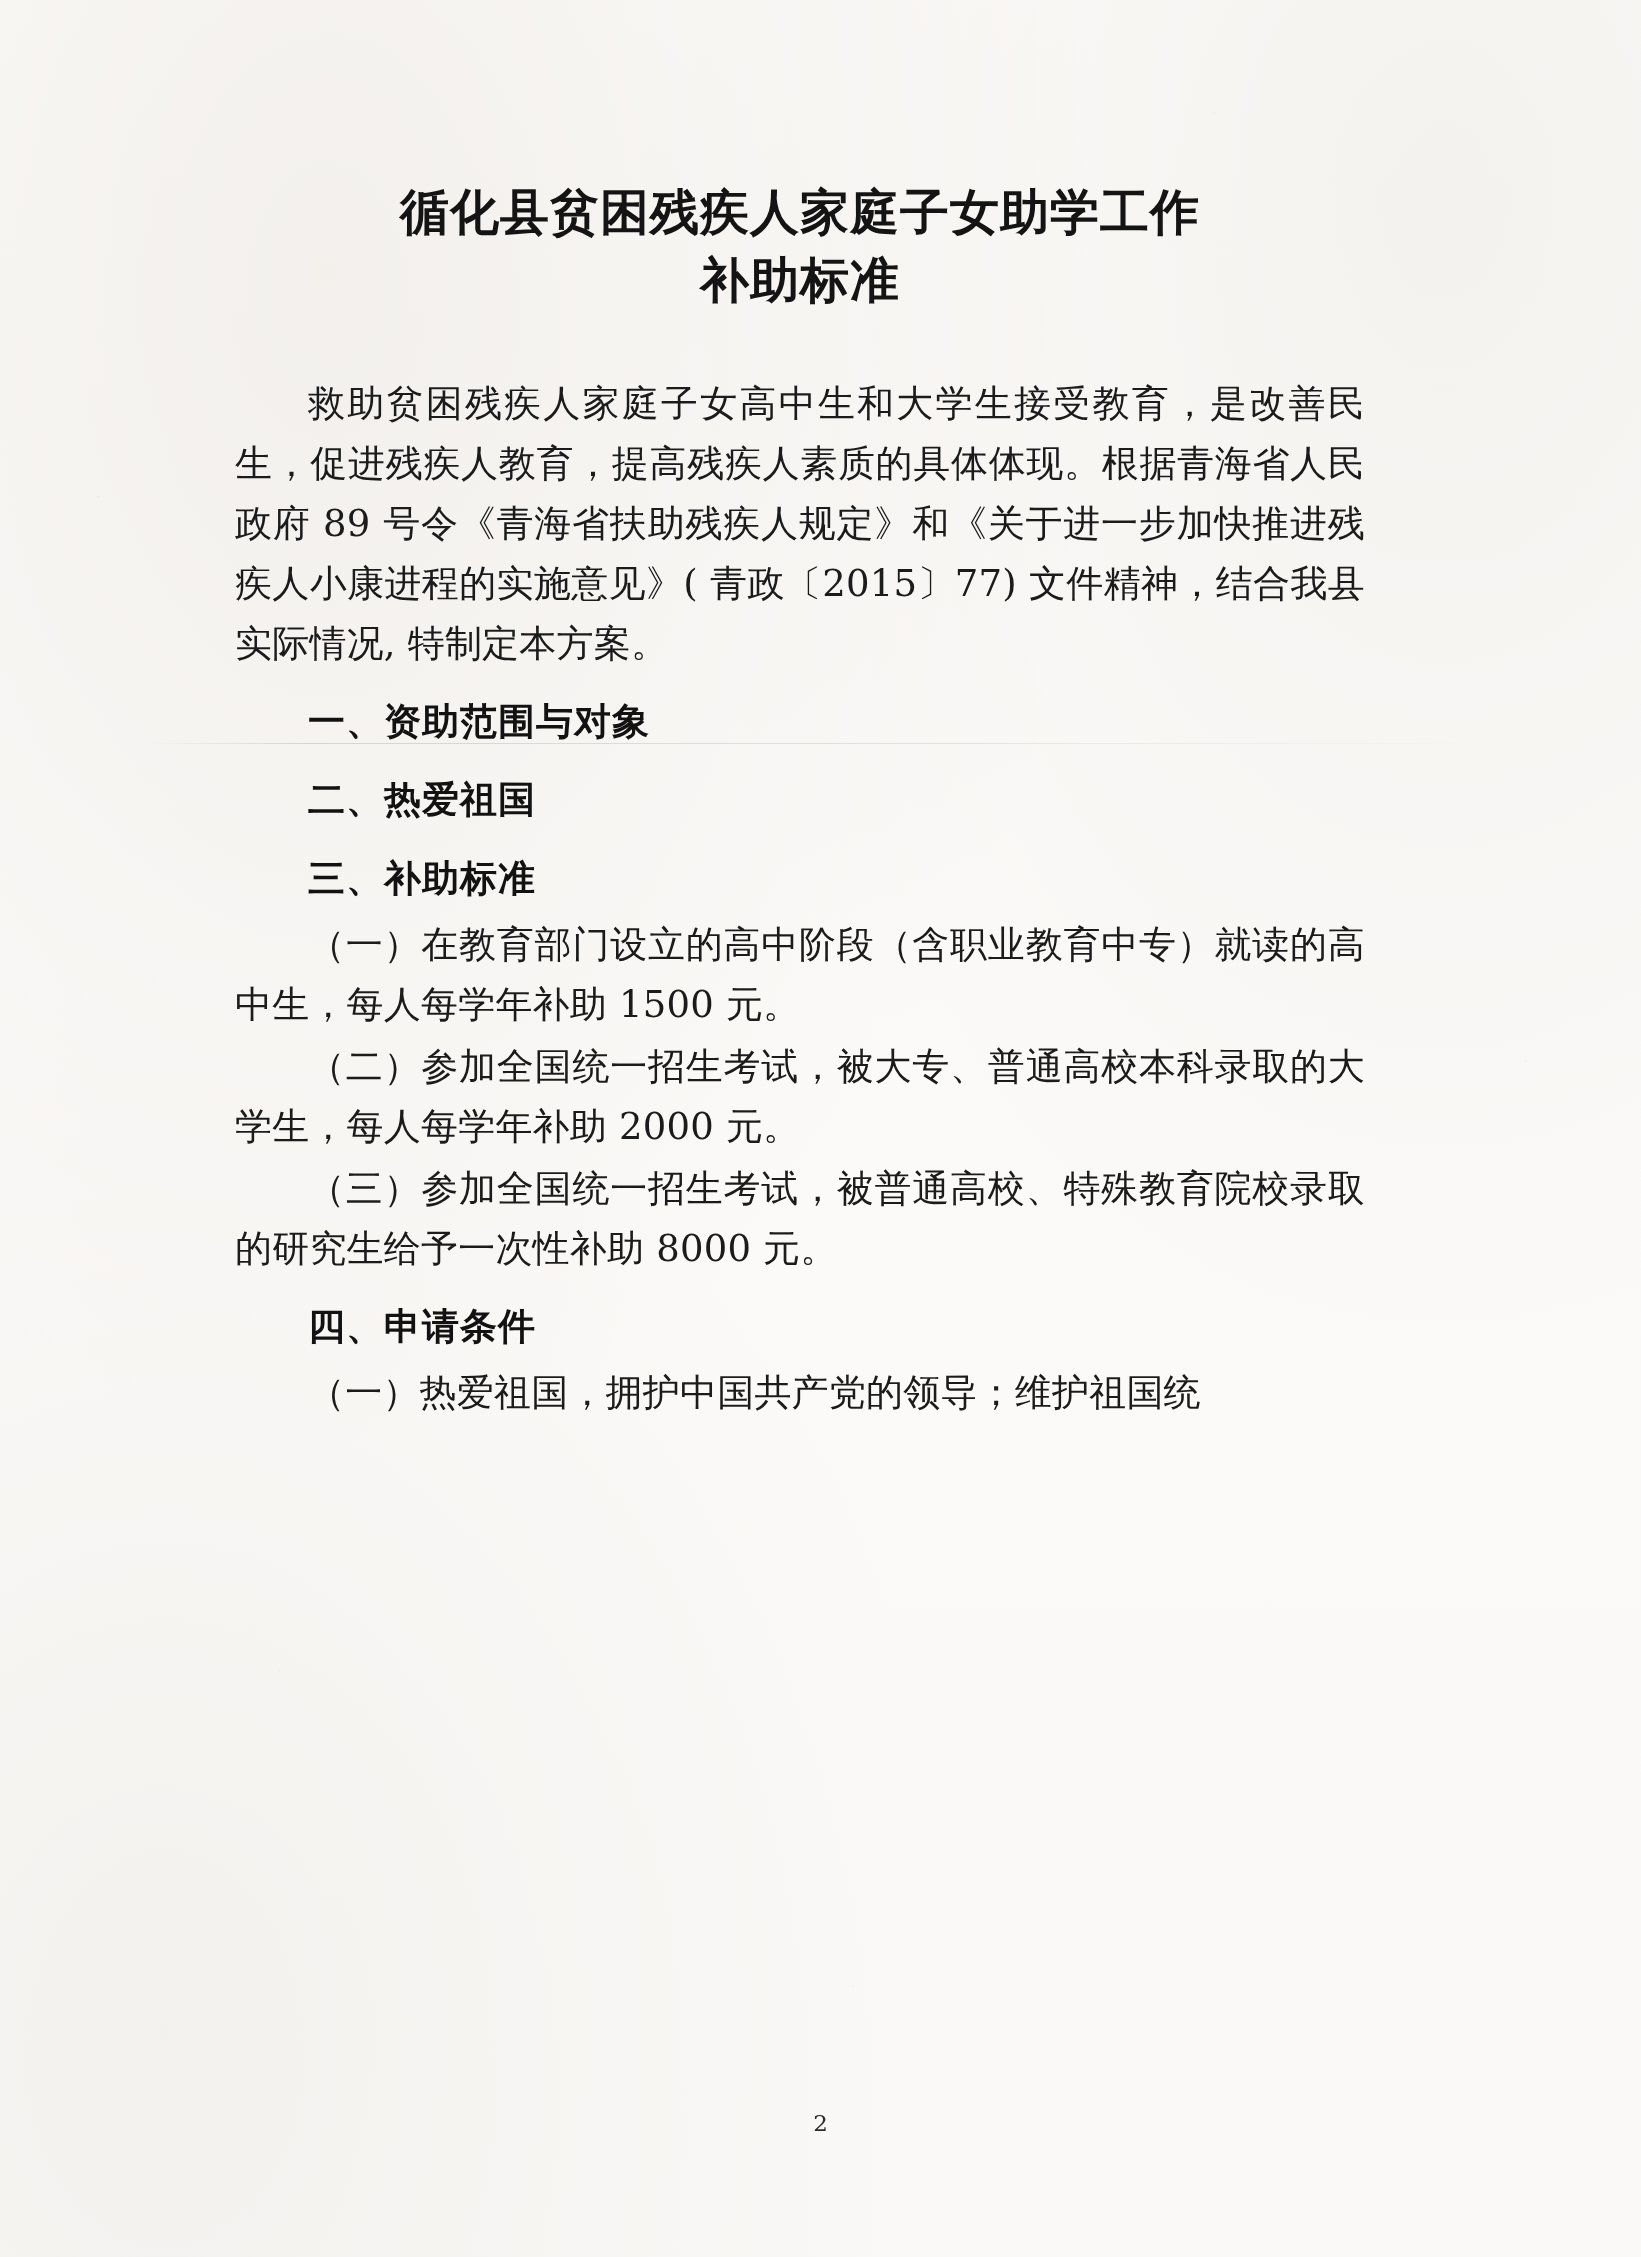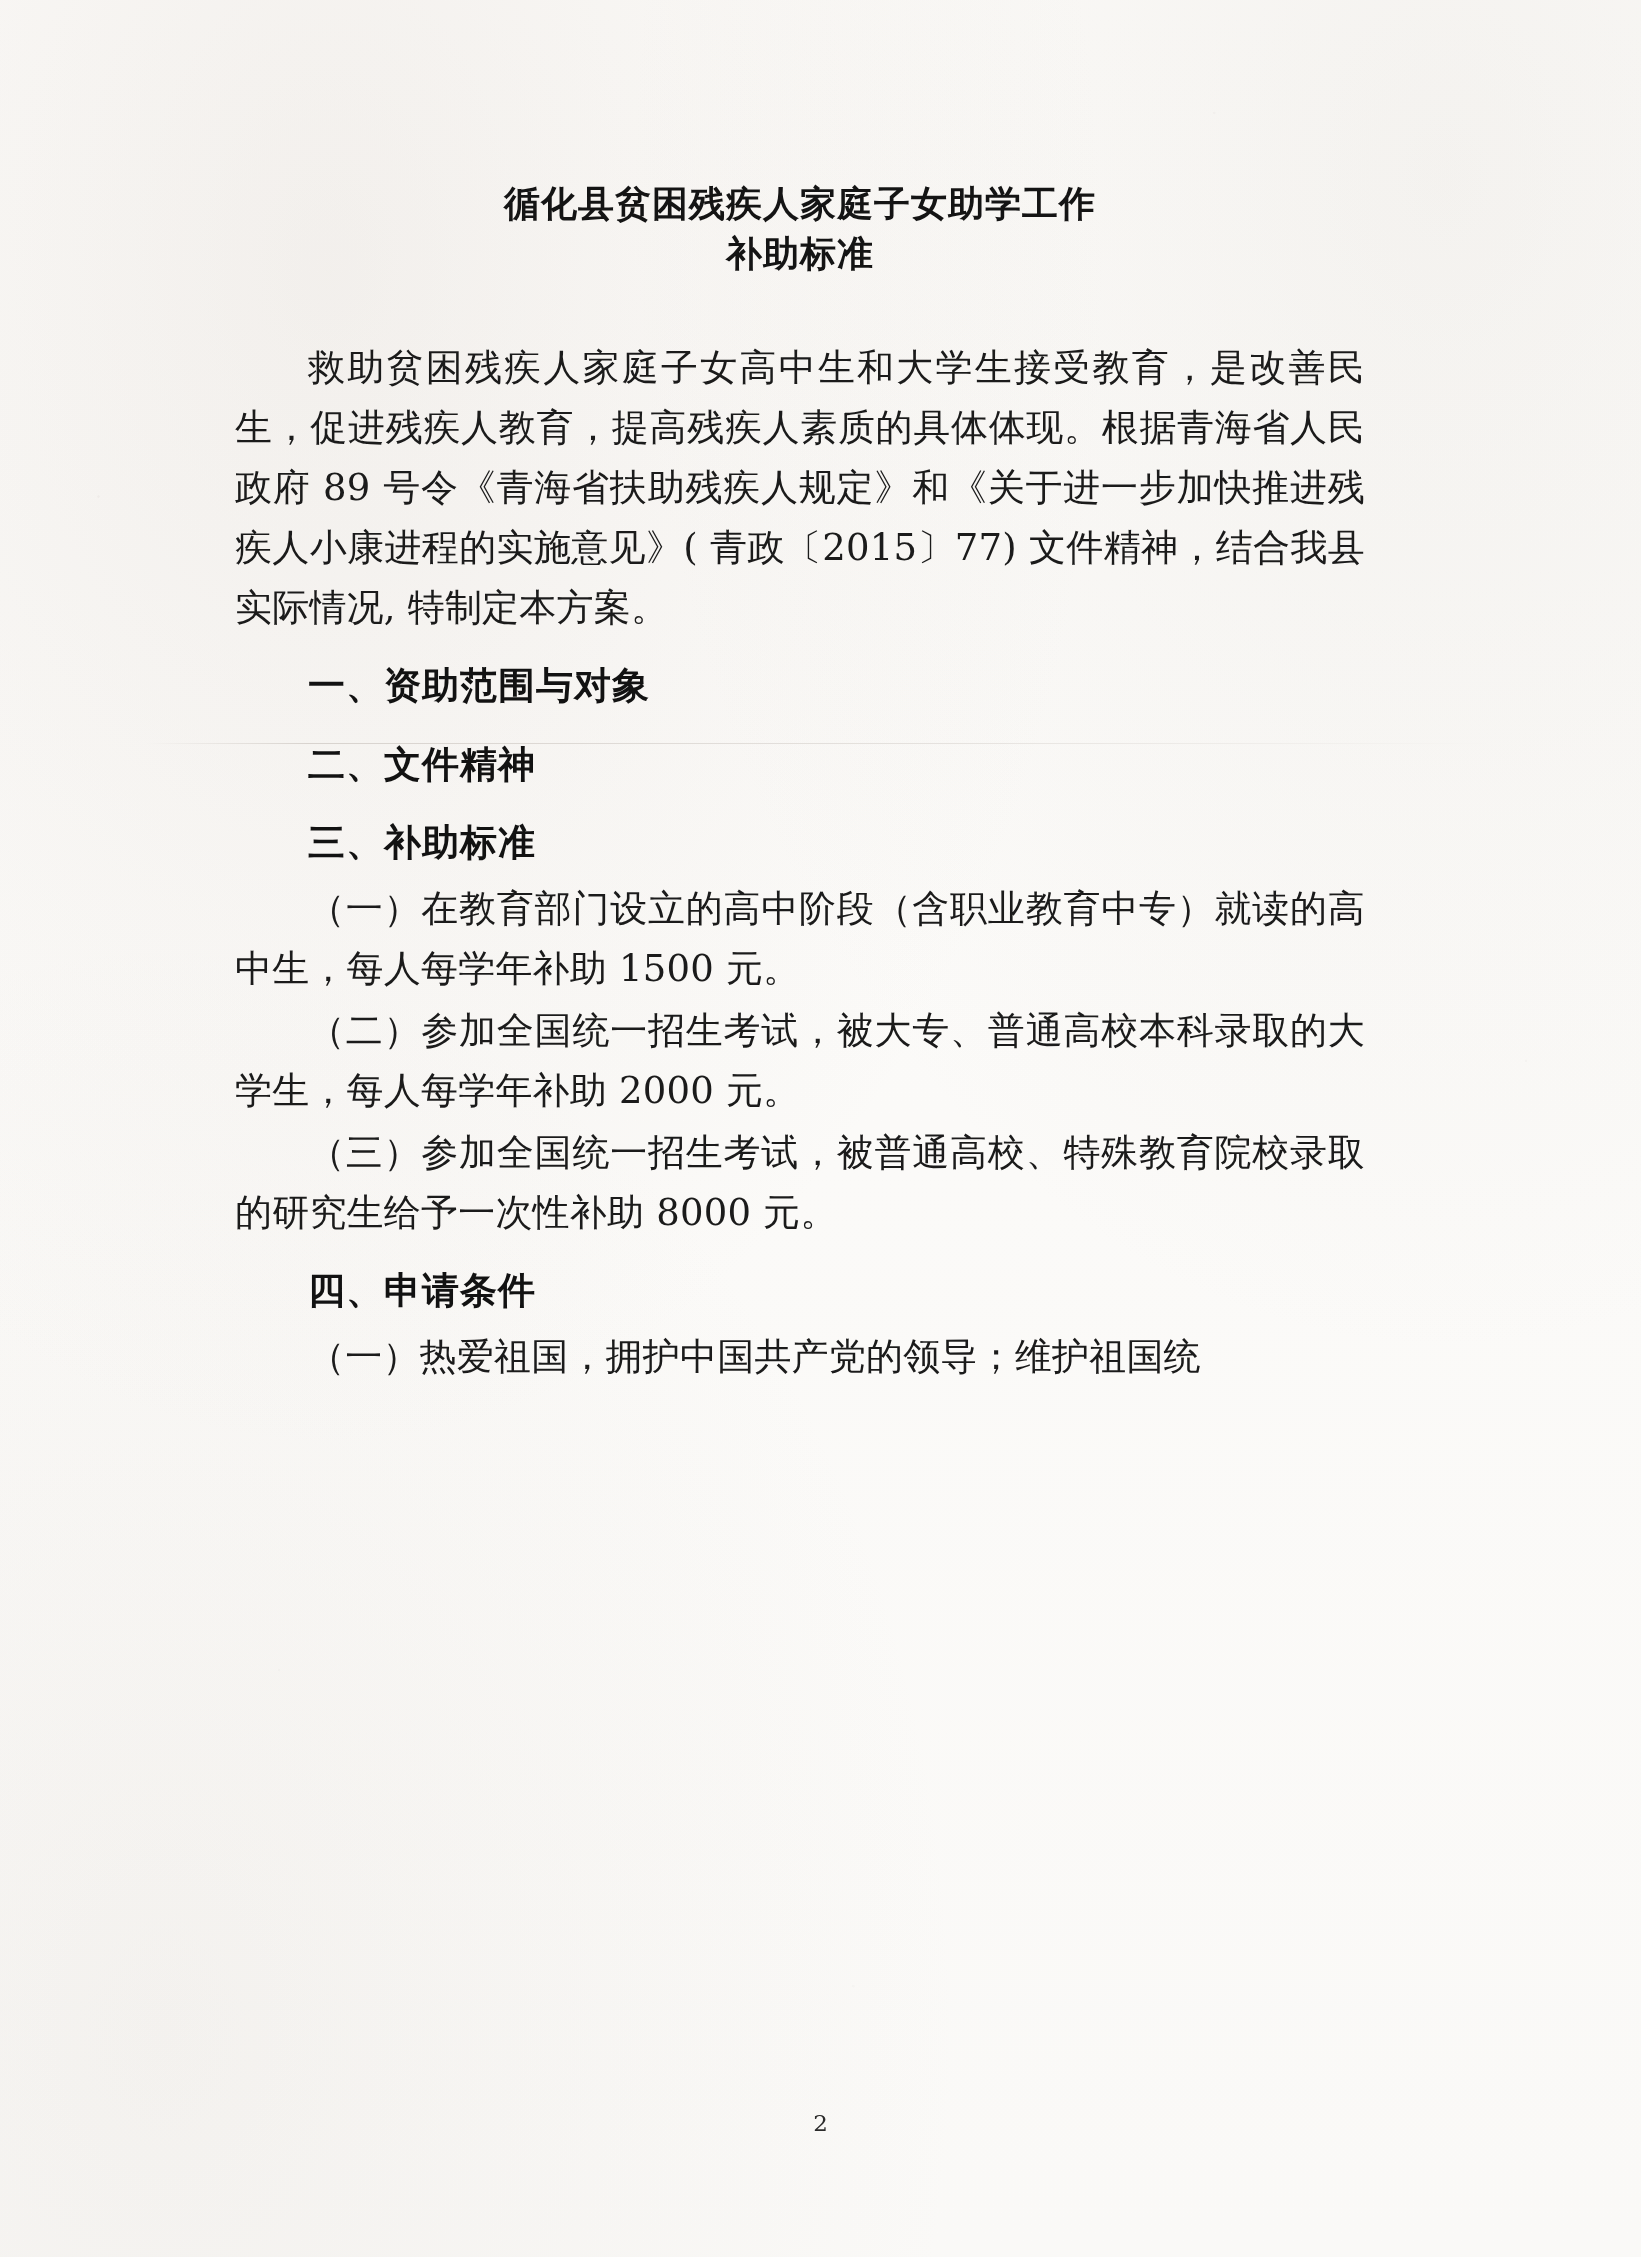--- a/index.html
+++ b/index.html
@@ -56,21 +56,21 @@
     top: 0;
     width: 1130px;
   }
 
   .doc-title {
     margin: 0;
     padding-top: 179px;
     text-align: center;
     font-family: "DejaVu Serif", "Liberation Serif", serif;
     font-weight: 700;
-    font-size: 36px;
+    font-size: 49px;
     line-height: 1.38;
     letter-spacing: 1px;
     color: #141414;
   }
   .doc-title .line2 {
     display: block;
   }
 
   .body-block {
     margin-top: 60px;
@@ -122,21 +122,21 @@
       <span>循化县贫困残疾人家庭子女助学工作</span>
       <span class="line2">补助标准</span>
     </h1>
 
     <div class="body-block">
 
       <p class="para">救助贫困残疾人家庭子女高中生和大学生接受教育，是改善民生，促进残疾人教育，提高残疾人素质的具体体现。根据青海省人民政府 89 号令《青海省扶助残疾人规定》和《关于进一步加快推进残疾人小康进程的实施意见》( 青政〔2015〕77) 文件精神，结合我县实际情况, 特制定本方案。</p>
 
       <h2 class="section">一、资助范围与对象</h2>
 
-      <h2 class="section">二、文件精神</h2>
+      <h2 class="section">二、热爱祖国</h2>
 
       <h2 class="section">三、补助标准</h2>
       <p class="para">（一）在教育部门设立的高中阶段（含职业教育中专）就读的高中生，每人每学年补助 1500 元。</p>
       <p class="para">（二）参加全国统一招生考试，被大专、普通高校本科录取的大学生，每人每学年补助 2000 元。</p>
       <p class="para">（三）参加全国统一招生考试，被普通高校、特殊教育院校录取的研究生给予一次性补助 8000 元。</p>
 
       <h2 class="section">四、申请条件</h2>
       <p class="para">（一）热爱祖国，拥护中国共产党的领导；维护祖国统</p>
 
     </div>

